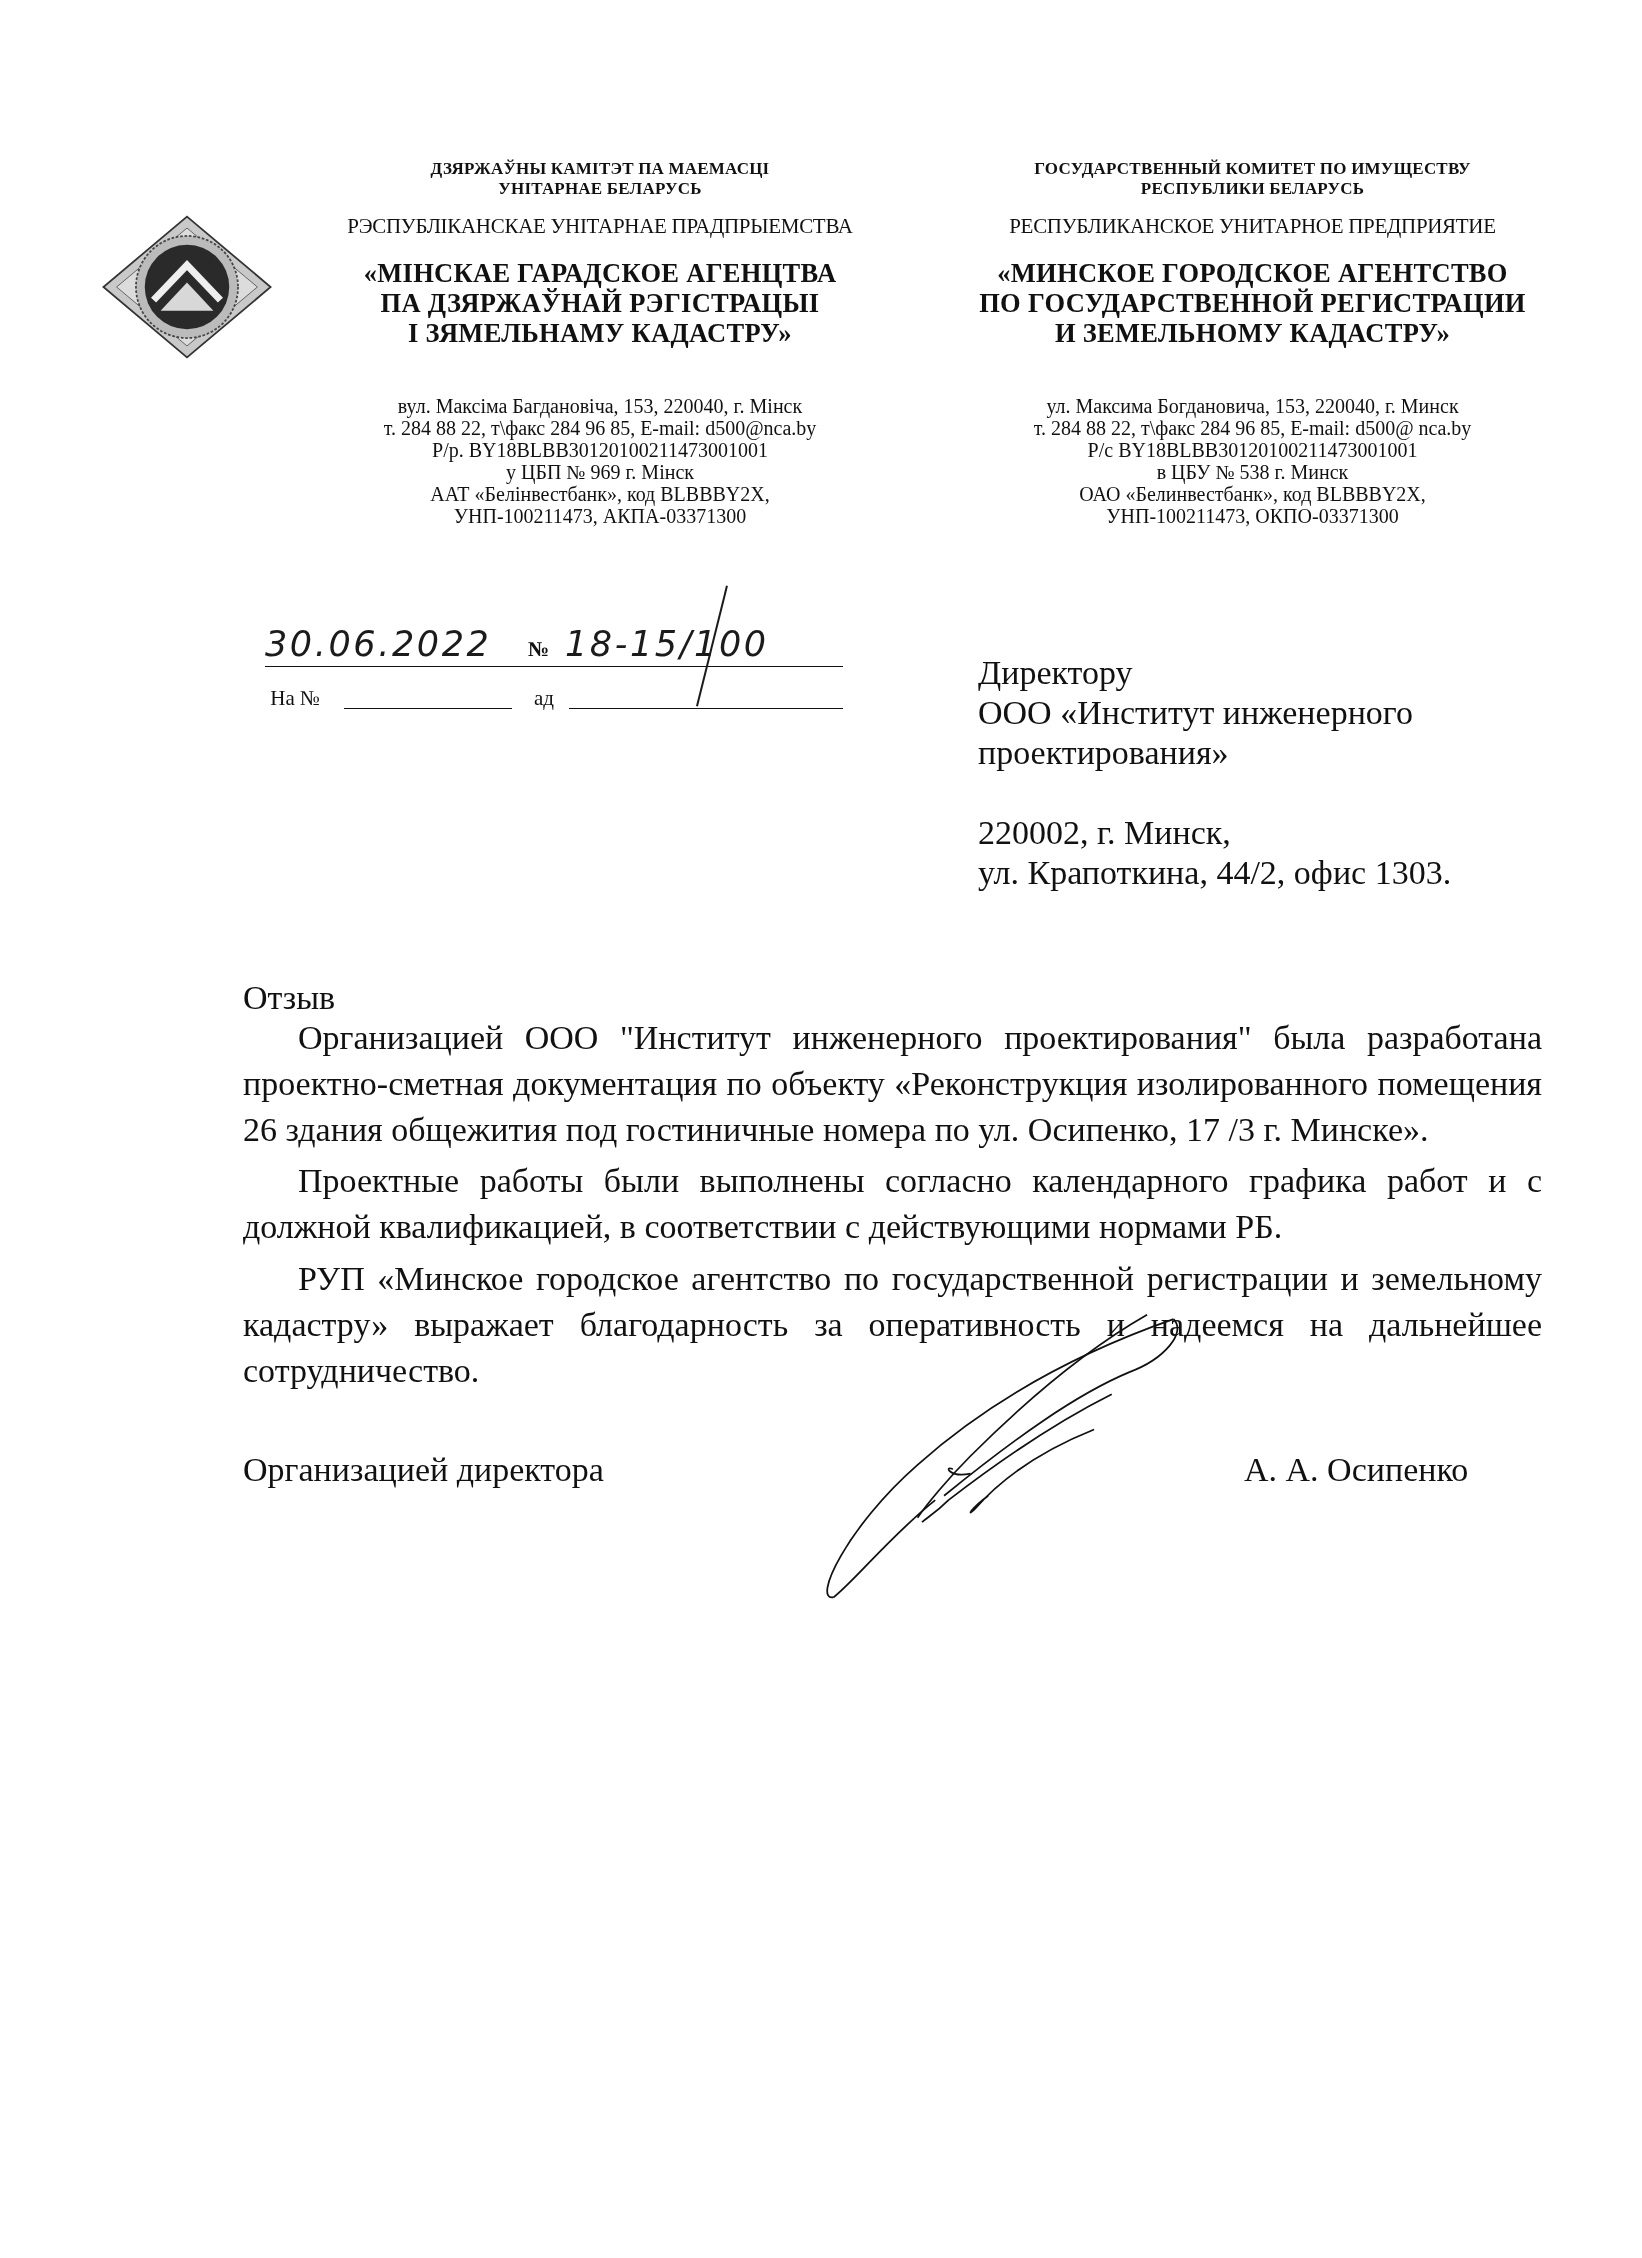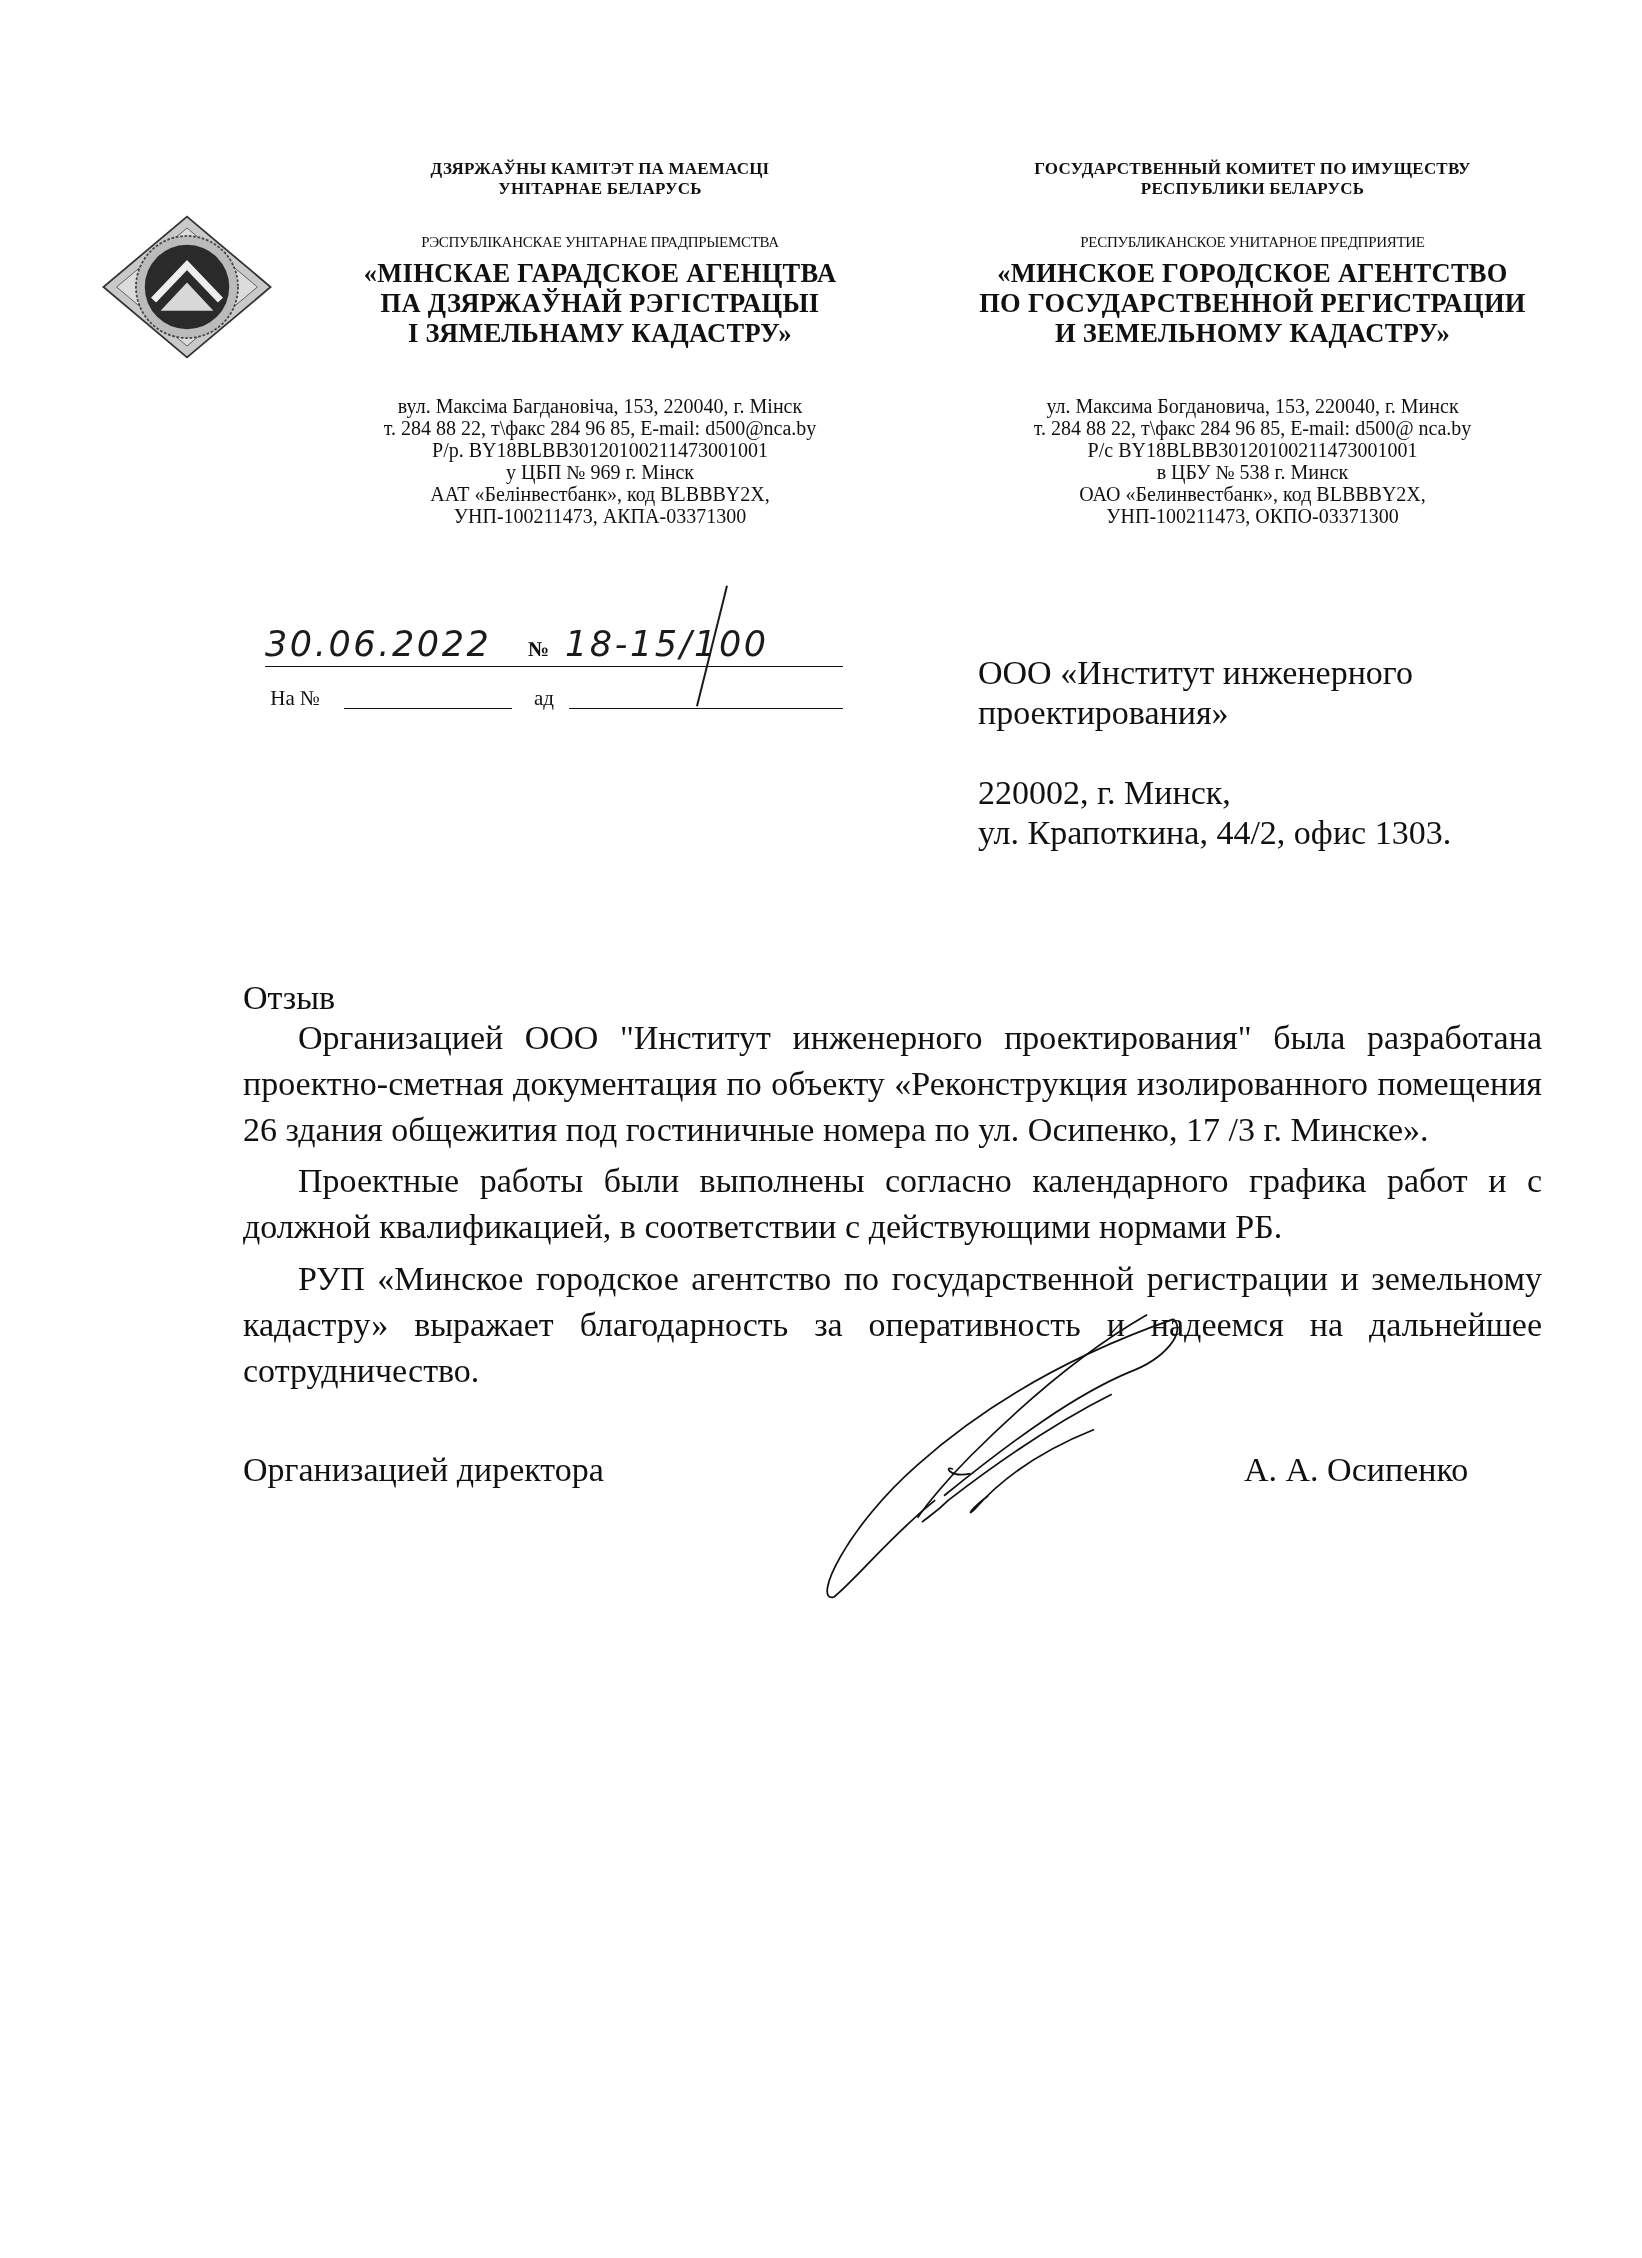--- a/index.html
+++ b/index.html
@@ -8,21 +8,21 @@
     font-family: "Liberation Serif", "DejaVu Serif", serif; color: #111;
   }
   .abs { position: absolute; }
   .center { text-align: center; }
 
   
   .col-left  { left: 300px; width: 600px; }
   .col-right { left: 970px; width: 565px; }
 
   .ministry { top: 159px; font-weight: bold; font-size: 17px; line-height: 20px; letter-spacing: 0.2px; }
-  .enterprise-type { top: 230px; font-size: 15px; line-height: 25px; letter-spacing: -0.3px; }
+  .enterprise-type { top: 214px; font-size: 21px; line-height: 25px; letter-spacing: -0.3px; }
   .org-name { top: 258px; font-weight: bold; font-size: 26.5px; line-height: 30px; letter-spacing: 0.3px; }
   .requisites { top: 395px; font-size: 20px; line-height: 22px; }
 
   .logo { left: 99px; top: 212px; width: 176px; height: 150px; }
 
   
   .reg-line-1 { left: 265px; top: 618px; width: 578px; height: 49px; }
   .reg-date {
     position: absolute; left: 0; bottom: 3.5px;
     font-family: "DejaVu Sans", sans-serif; font-style: italic; font-size: 35px;
@@ -116,20 +116,21 @@
   <span class="reg-slash"></span>
 </div>
 <div class="abs reg-line-2">
   <span class="ref-label">На №</span>
   <span class="ref-blank-1"></span>
   <span class="ref-date-label">ад</span>
   <span class="ref-blank-2"></span>
 </div>
 
 <div class="abs addressee">
+  <div>Директору</div>
   <div>ООО «Институт инженерного</div>
   <div>проектирования»</div>
   <div class="gap"></div>
   <div>220002, г. Минск,</div>
   <div>ул. Крапоткина, 44/2, офис 1303.</div>
 </div>
 
 <div class="abs doc-title">Отзыв</div>
 <div class="abs body-text">
   <p>Организацией ООО "Институт инженерного проектирования" была разработана проектно-сметная документация по  объекту «Реконструкция изолированного помещения 26 здания общежития под гостиничные номера по ул.  Осипенко, 17 /3 г.  Минске».</p>

